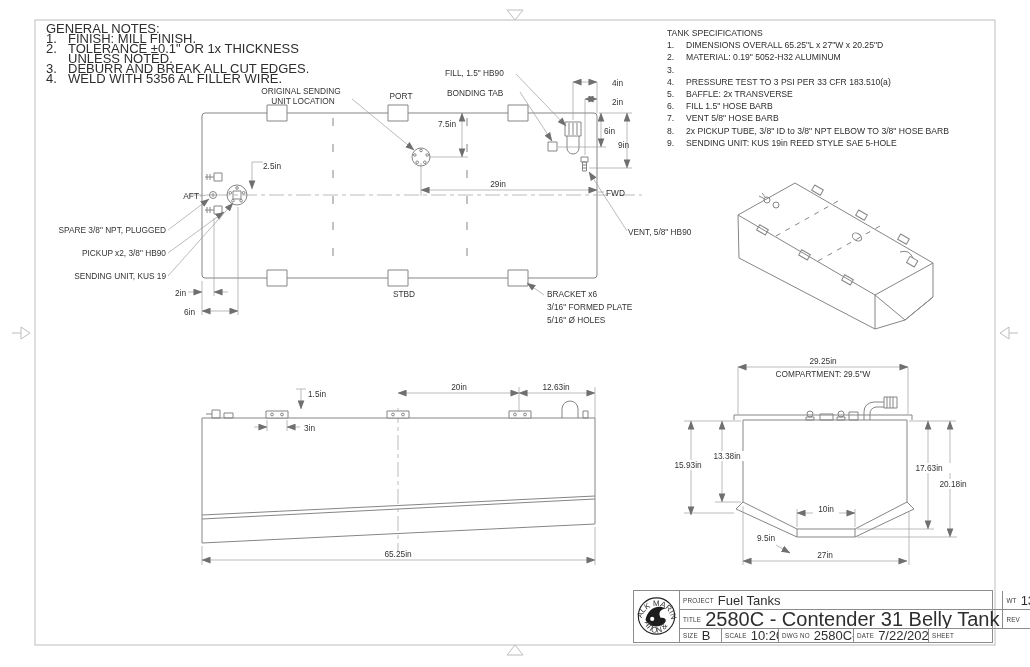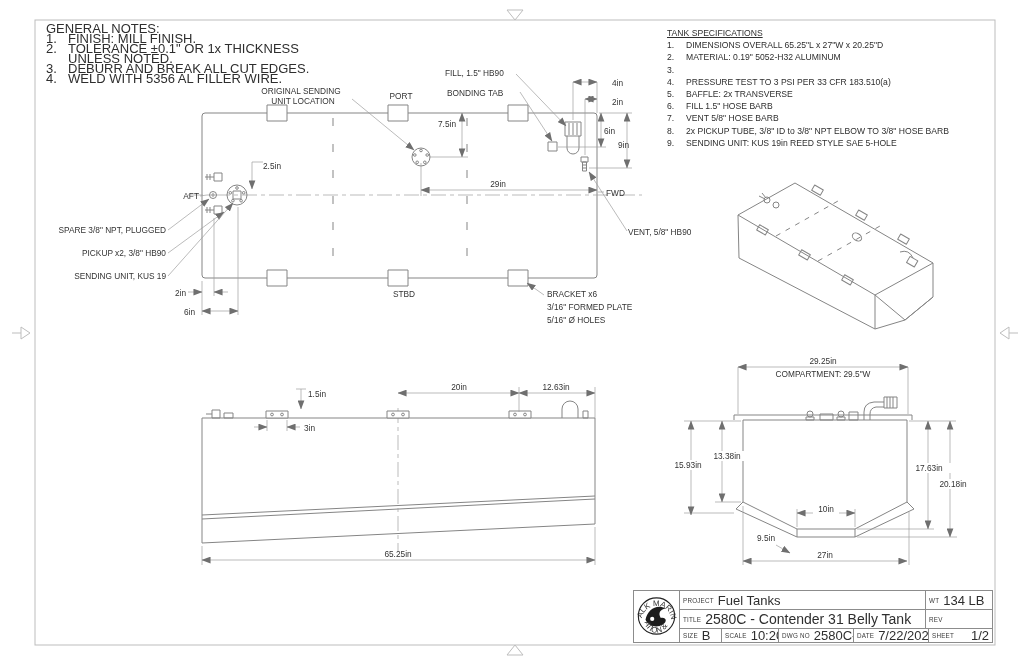--- a/index.html
+++ b/index.html
@@ -14,42 +14,42 @@
   .b  {stroke:#bdbdbd;stroke-width:1;fill:none}
   .bf {stroke-dasharray:8 18}
   .cl {stroke-dasharray:15 4 4 4}
   .dd {stroke-dasharray:5 6}
   svg text{font-family:"Liberation Sans",sans-serif;font-size:8.3px;fill:#333}
 
   
   .block{position:absolute}
   .gnotes{left:46px;top:24px;width:300px;font-size:13px;line-height:10px}
   .specs {left:667px;top:27px;width:327px;font-size:8.6px;line-height:12.2px}
-  .specs .nt{text-decoration:underline}
+  .specs .nt{}
   .nrow{display:flex}
   .gnotes .nnum{width:22px;flex:none}
   .specs  .nnum{width:19px;flex:none}
 
   
   .tb{position:absolute;left:633px;top:590px;width:360px;height:53px;
       border:1px solid #8c8c8c;display:flex;box-sizing:border-box;background:#fff}
   .tb-logo{width:45px;flex:none;border-right:1px solid #8c8c8c;
            display:flex;align-items:center;justify-content:center}
   .tb-main{flex:1;display:flex;flex-direction:column}
   .tb-row{display:flex;border-bottom:1px solid #8c8c8c;box-sizing:border-box}
   .r1{height:19px}.r2{height:19px}.r3{height:13px;border-bottom:none}
   .tb-cell{display:flex;align-items:center;padding:0 3px;border-right:1px solid #8c8c8c;
            box-sizing:border-box;white-space:nowrap;overflow:hidden}
   .tb-cell:last-child{border-right:none}
   .grow{flex:1}
   .w66{width:66px;flex:none}
   .w42{width:42px;flex:none}.w57{width:57px;flex:none}.w75{width:75px;flex:none}
   .tb-label{font-size:6.3px;color:#3a3a3a;margin-right:4px;letter-spacing:.2px;flex:none}
   .tb-big{font-size:13px}
-  .tb-big2{font-size:14px}
+  .tb-big2{font-size:20px}
   .tb-val{font-size:13px}
 </style>
 </head>
 <body>
 
 <div class="page">
 
 <svg class="draw" width="1030" height="667" viewBox="0 0 1030 667">
   <defs>
     <marker id="ar" viewBox="0 0 8 6" markerWidth="9" markerHeight="7" refX="7.6" refY="3" orient="auto-start-reverse" markerUnits="userSpaceOnUse">

